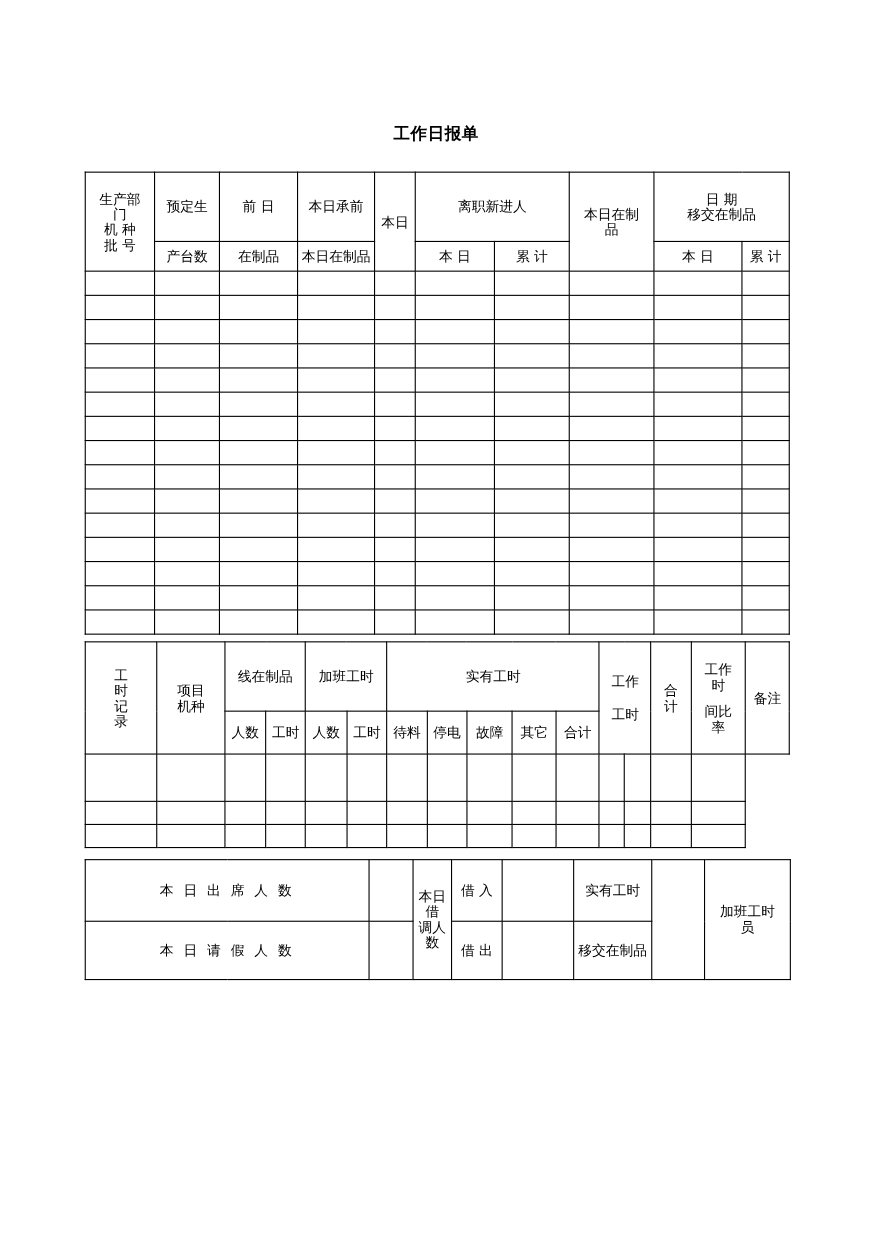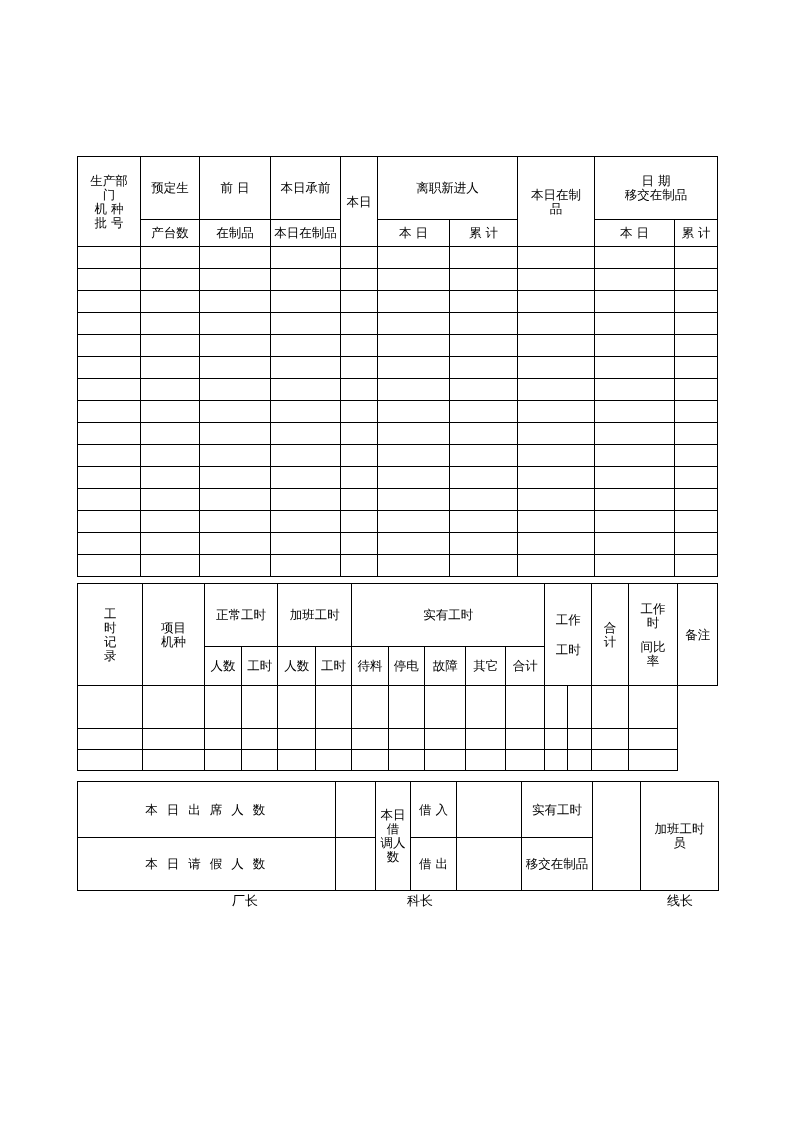--- a/index.html
+++ b/index.html
@@ -76,20 +76,21 @@
   }
   #sig-factory { left: 155px; }
   #sig-section { left: 330px; }
   #sig-line { left: 590px; }
 </style>
 </head>
 <body>
 
 <div class="page">
 
+  <div class="doc-title">工作日报单</div>
 
   <table class="grid" id="table-production">
     <colgroup>
       <col style="width:63px">
         <col style="width:59px">
         <col style="width:71px">
         <col style="width:70px">
       <col style="width:37px">
         <col style="width:72px">
         <col style="width:68px">
@@ -365,21 +366,21 @@
           <span class="stack">工</span>
           <span class="stack">时</span>
           <span class="stack">记</span>
           <span class="stack">录</span>
         </td>
         <td rowspan="2" style="height:62px" class="pad-top">
           <span class="stack">项目</span>
           <span class="stack">机种</span>
         </td>
         <td colspan="2" style="height:62px" class="pad-top">
-          <span>正常工时</span>
+          <span>线在制品</span>
         </td>
         <td colspan="2" style="height:62px" class="pad-top">
           <span>加班工时</span>
         </td>
         <td colspan="5" style="height:62px" class="pad-top">
           <span>实有工时</span>
         </td>
         <td colspan="2" rowspan="2">
           <span class="stack" style="margin-bottom:16px">工作</span>
           <span class="stack">工时</span>
@@ -527,19 +528,14 @@
           <span>借  出</span>
         </td>
         <td style="height:52px" class="blank"></td>
         <td style="height:52px">
           <span>移交在制品</span>
         </td>
       </tr>
     </tbody>
   </table>
 
-  <div class="sig-row">
-    <span class="sig" id="sig-factory">厂长</span>
-    <span class="sig" id="sig-section">科长</span>
-    <span class="sig" id="sig-line">线长</span>
-  </div>
 
 </div>
 
 </body></html>

